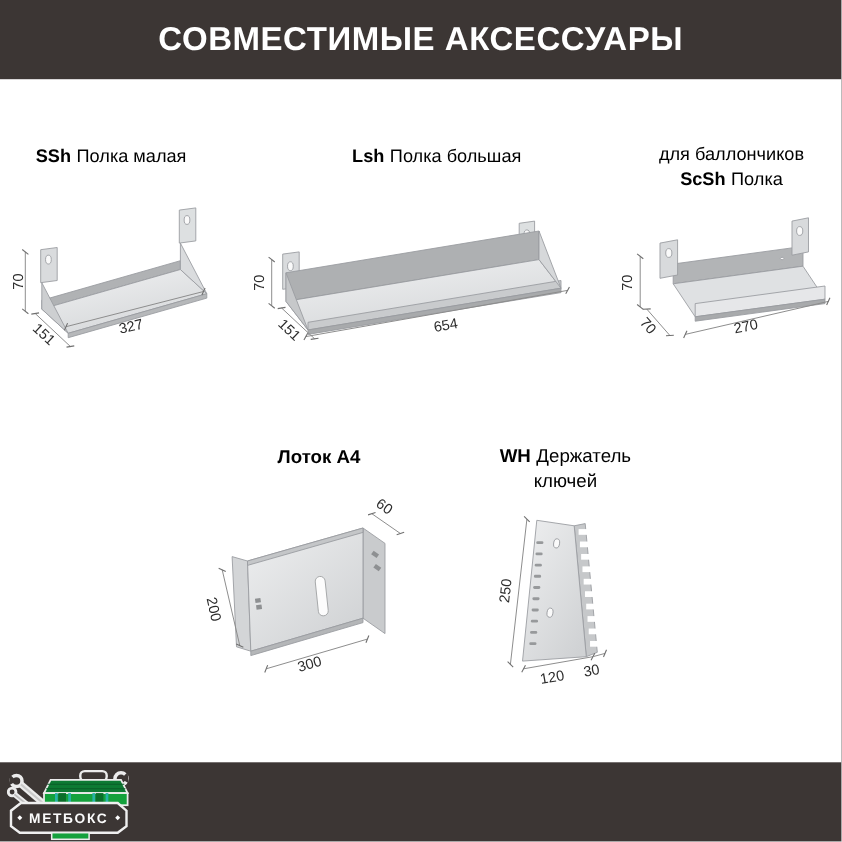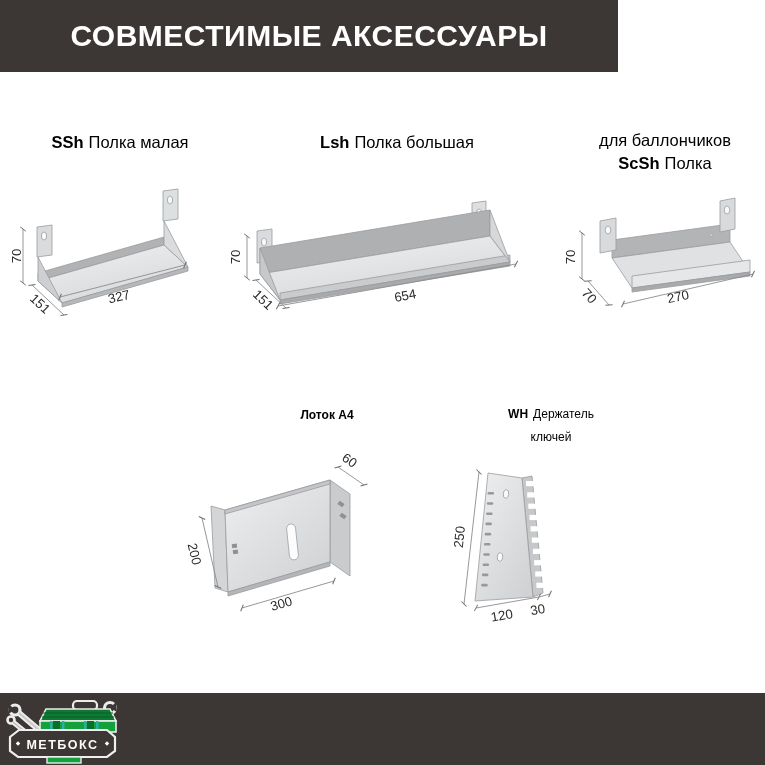--- a/index.html
+++ b/index.html
@@ -1,28 +1,28 @@
 <!DOCTYPE html>
 <html><head>
 <meta charset="utf-8">
 <style>
   html,body{margin:0;padding:0;background:#888;}
   .page{position:relative;width:765px;height:765px;background:#ffffff;overflow:hidden;
         font-family:"Liberation Sans", sans-serif;margin:0 auto;}
   
-  .banner{position:absolute;left:0;top:0;width:618px;height:72px;background:#3c3634;
+  .banner{position:absolute;left:0;top:0;width:765px;height:72px;background:#3c3634;
           display:flex;align-items:center;justify-content:center;}
   .banner h1{margin:0;color:#ffffff;font-size:30px;font-weight:800;letter-spacing:.5px;}
   .footerbar{position:absolute;left:0;top:693px;width:765px;height:72px;background:#3c3634;}
   
   .ptitle{position:absolute;transform:translateX(-50%);text-align:center;color:#000;
           font-size:16.5px;line-height:23px;white-space:nowrap;}
   .ptitle .code{font-weight:700;margin-right:5px;}
   .ptitle.bold-all{font-weight:700;font-size:17px;}
-  .ptitle.row2{font-size:12px;margin-left:37px;}
+  .ptitle.row2{font-size:17px;}
   
   .pimg{position:absolute;}
   .dim{stroke:#8c8c8c;stroke-width:0.9;fill:none;}
   .dimtxt{font-family:"Liberation Sans",sans-serif;font-size:13.2px;fill:#2c2c2c;}
   .edge{stroke:#9a9ca0;stroke-width:0.8;}
   .hole{fill:#fafafa;stroke:#9a9ca0;stroke-width:0.8;}
   .logo-outline{stroke:#ececec;fill:none;}
 </style>
 </head>
 <body>
@@ -42,21 +42,21 @@
       <marker id="tick" viewBox="-4 -4 8 8" markerWidth="8" markerHeight="8" refX="0" refY="0" orient="auto" markerUnits="userSpaceOnUse">
         <path d="M-2.2,2.8 L2.2,-2.8" stroke="#6f6f6f" stroke-width="1"></path>
       </marker>
     </defs>
   </svg>
 
   <div class="banner">
     <h1>СОВМЕСТИМЫЕ АКСЕССУАРЫ</h1>
   </div>
 
-  <div class="ptitle" style="left:120px;top:131px;">
+  <div class="ptitle" style="left:101px;top:131px;">
     <span class="code">SSh</span><span>Полка малая</span>
   </div>
   <div class="ptitle" style="left:397px;top:131px;">
     <span class="code">Lsh</span><span>Полка большая</span>
   </div>
   <div class="ptitle" style="left:665px;top:129px;">
     <div>для баллончиков</div>
     <div><span class="code">ScSh</span><span>Полка</span></div>
   </div>
 

